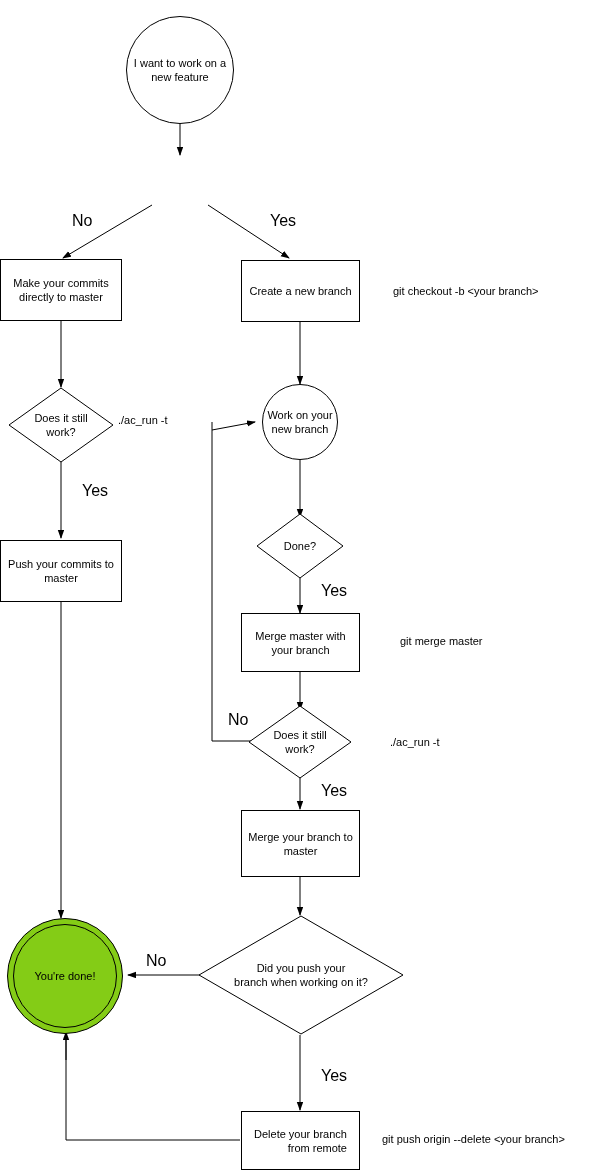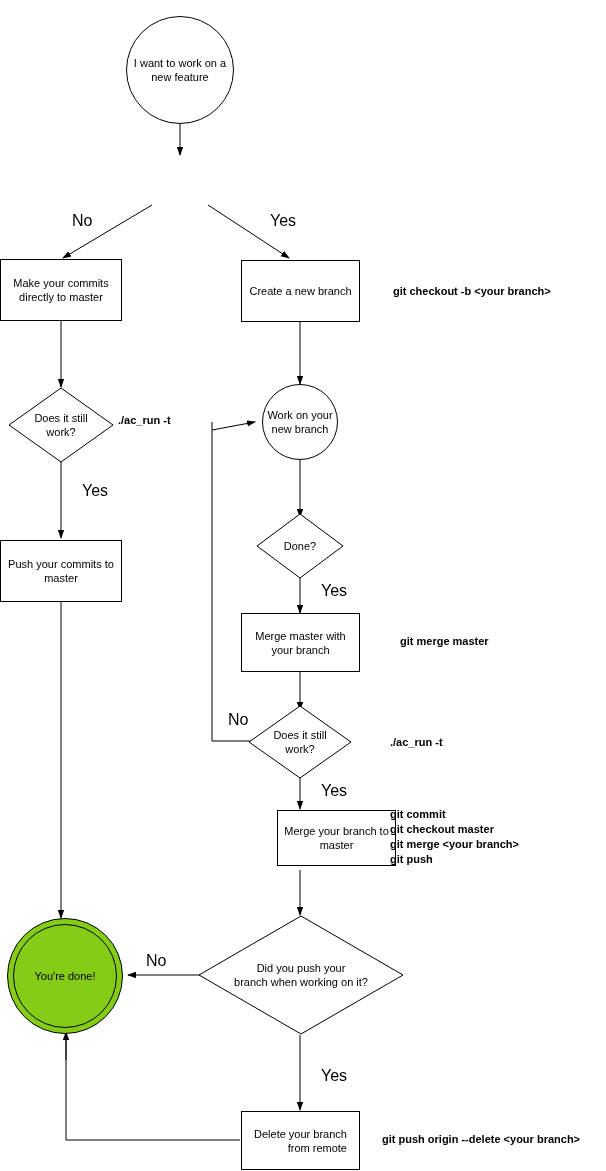--- a/index.html
+++ b/index.html
@@ -96,21 +96,20 @@
     line-height: 13px;
     color: #000000;
     white-space: pre-line;
   }
   .note {
     position: absolute;
     font-size: 11px;
     line-height: 15px;
     color: #000000;
     white-space: pre-line;
-    font-weight: bold;
   }
 </style>
 </head>
 <body>
 
 <div id="canvas">
 
   <svg class="edges" viewBox="0 0 606 1171">
     <defs>
       <marker id="arrow" markerWidth="10" markerHeight="10" refX="8" refY="3.2" orient="auto" markerUnits="userSpaceOnUse">
@@ -205,21 +204,21 @@
   </div>
 
   <div class="diamond-wrap" style="left:248px; top:705px; width:104px; height:74px;">
     <svg class="diamond-shape" viewBox="0 0 104 74" preserveAspectRatio="none">
       <polygon points="52,1 103,37 52,73 1,37" fill="#ffffff" stroke="#000000" stroke-width="1"></polygon>
     </svg>
     <div class="diamond-label">Does it still
 work?</div>
   </div>
 
-  <div class="node rect" style="left:241px; top:810px; width:119px; height:56px;margin-left:36px;">
+  <div class="node rect" style="left:241px; top:810px; width:119px; height:67px;">
     <span class="label">Merge your branch to
 master</span>
   </div>
 
   <div class="diamond-wrap" style="left:198px; top:915px; width:206px; height:120px;">
     <svg class="diamond-shape" viewBox="0 0 206 120" preserveAspectRatio="none">
       <polygon points="103,1 205,60 103,119 1,60" fill="#ffffff" stroke="#000000" stroke-width="1"></polygon>
     </svg>
     <div class="diamond-label">Did you push your
 branch when working on it?</div>
@@ -240,19 +239,15 @@
   <div class="edge-label" style="left:321px; top:584px;">Yes</div>
   <div class="edge-label" style="left:228px; top:713px;">No</div>
   <div class="edge-label" style="left:321px; top:784px;">Yes</div>
   <div class="edge-label" style="left:146px; top:954px;">No</div>
   <div class="edge-label" style="left:321px; top:1069px;">Yes</div>
 
   <div class="note" style="left:393px; top:284px;">git checkout -b &lt;your branch&gt;</div>
   <div class="note" style="left:118px; top:413px;">./ac_run -t</div>
   <div class="note" style="left:400px; top:634px;">git merge master</div>
   <div class="note" style="left:390px; top:735px;">./ac_run -t</div>
-  <div class="note" style="left:390px; top:807px;">git commit
-git checkout master
-git merge &lt;your branch&gt;
-git push</div>
   <div class="note" style="left:382px; top:1132px;">git push origin --delete &lt;your branch&gt;</div>
 
 </div>
 
 </body></html>

